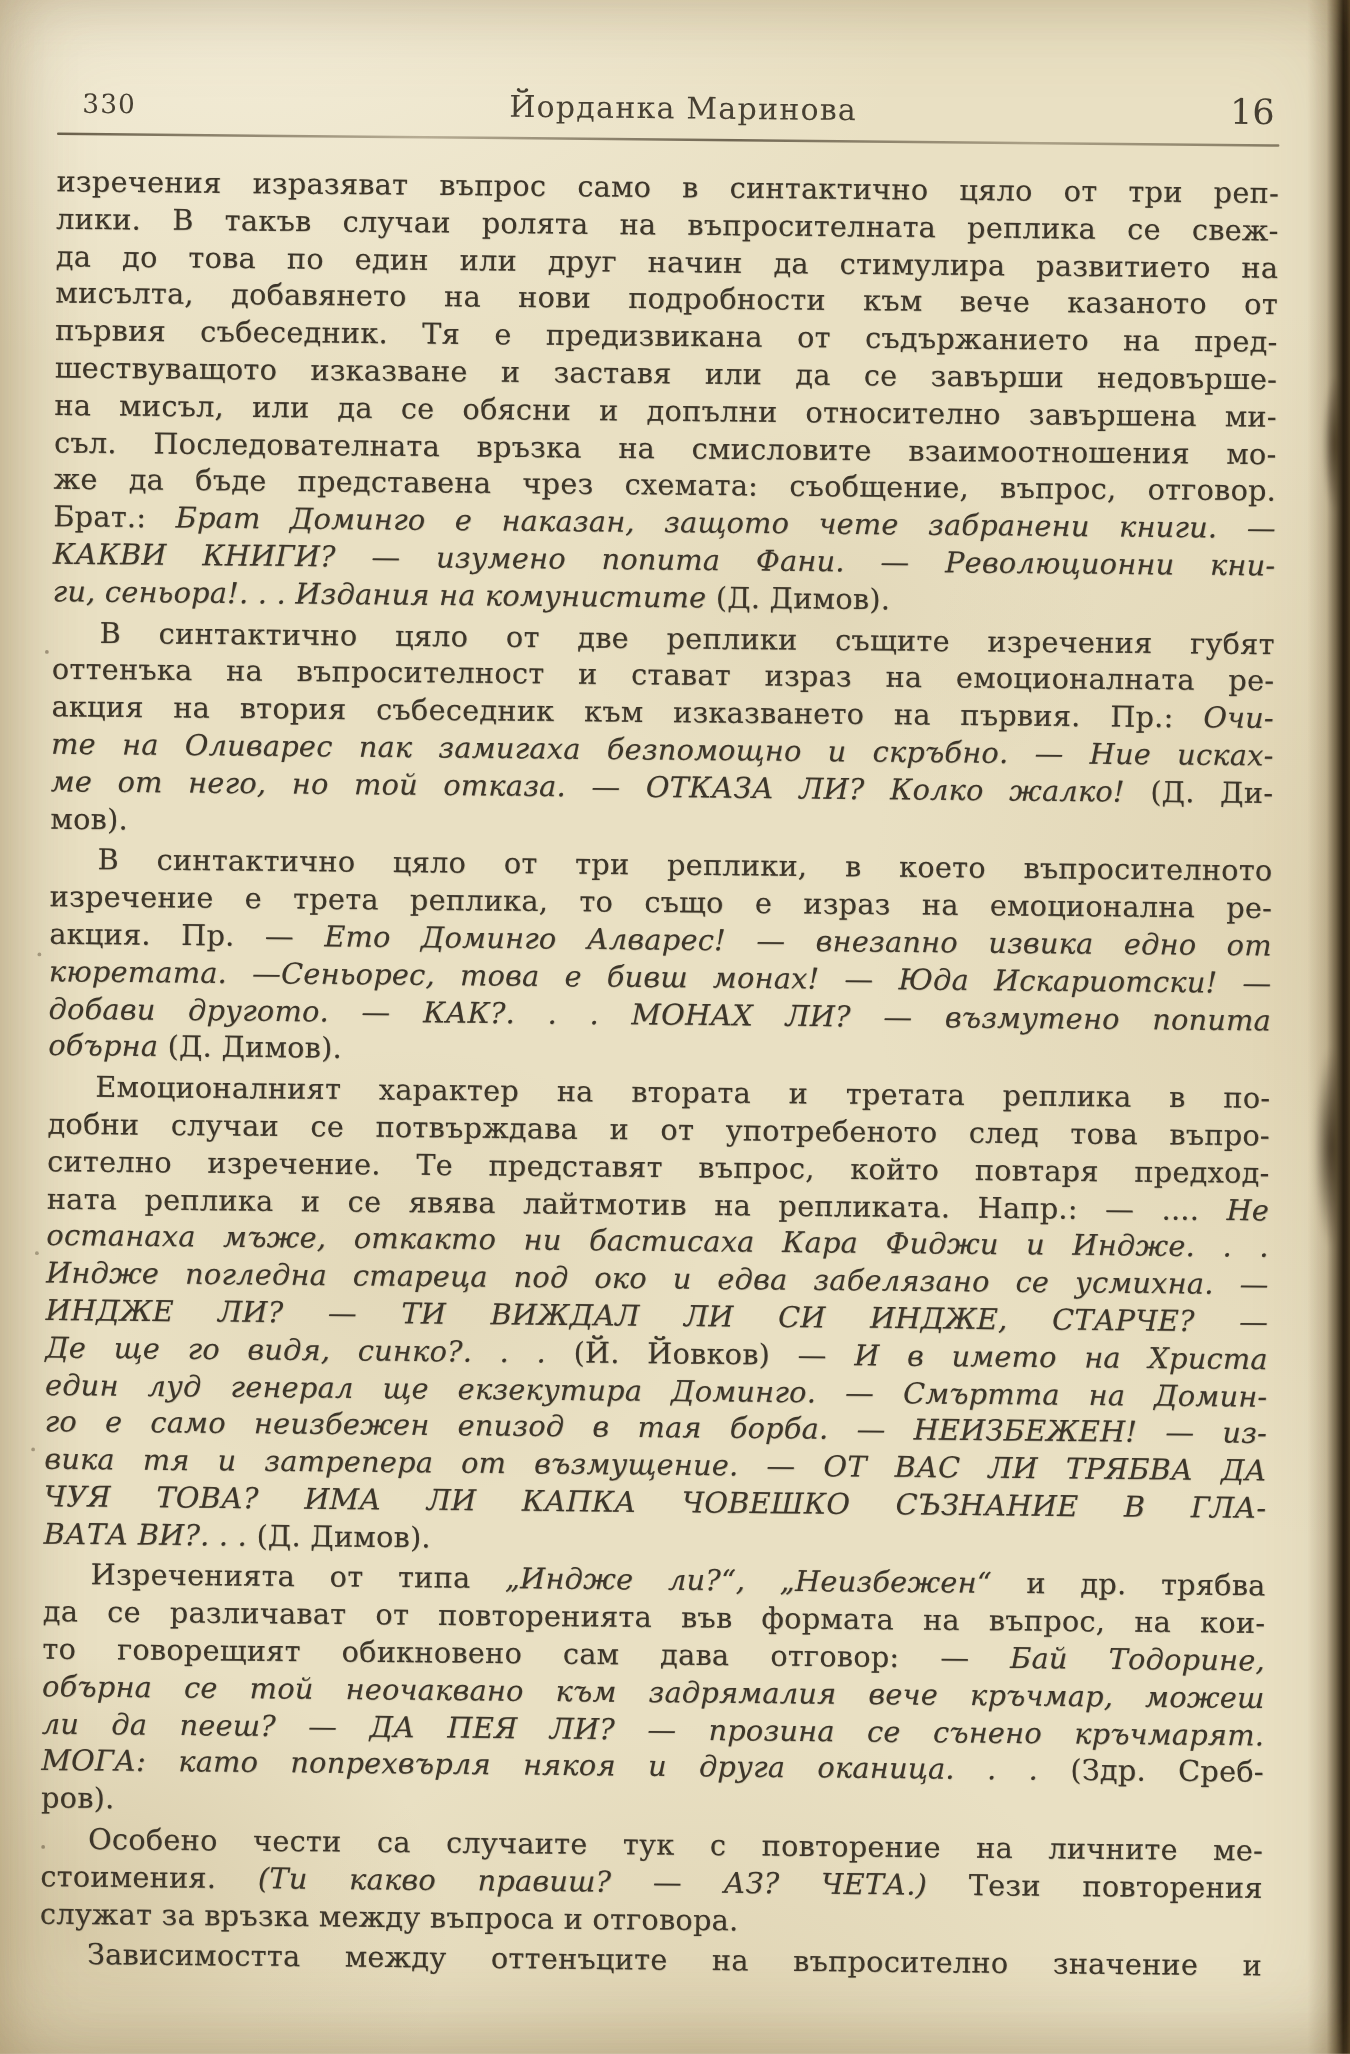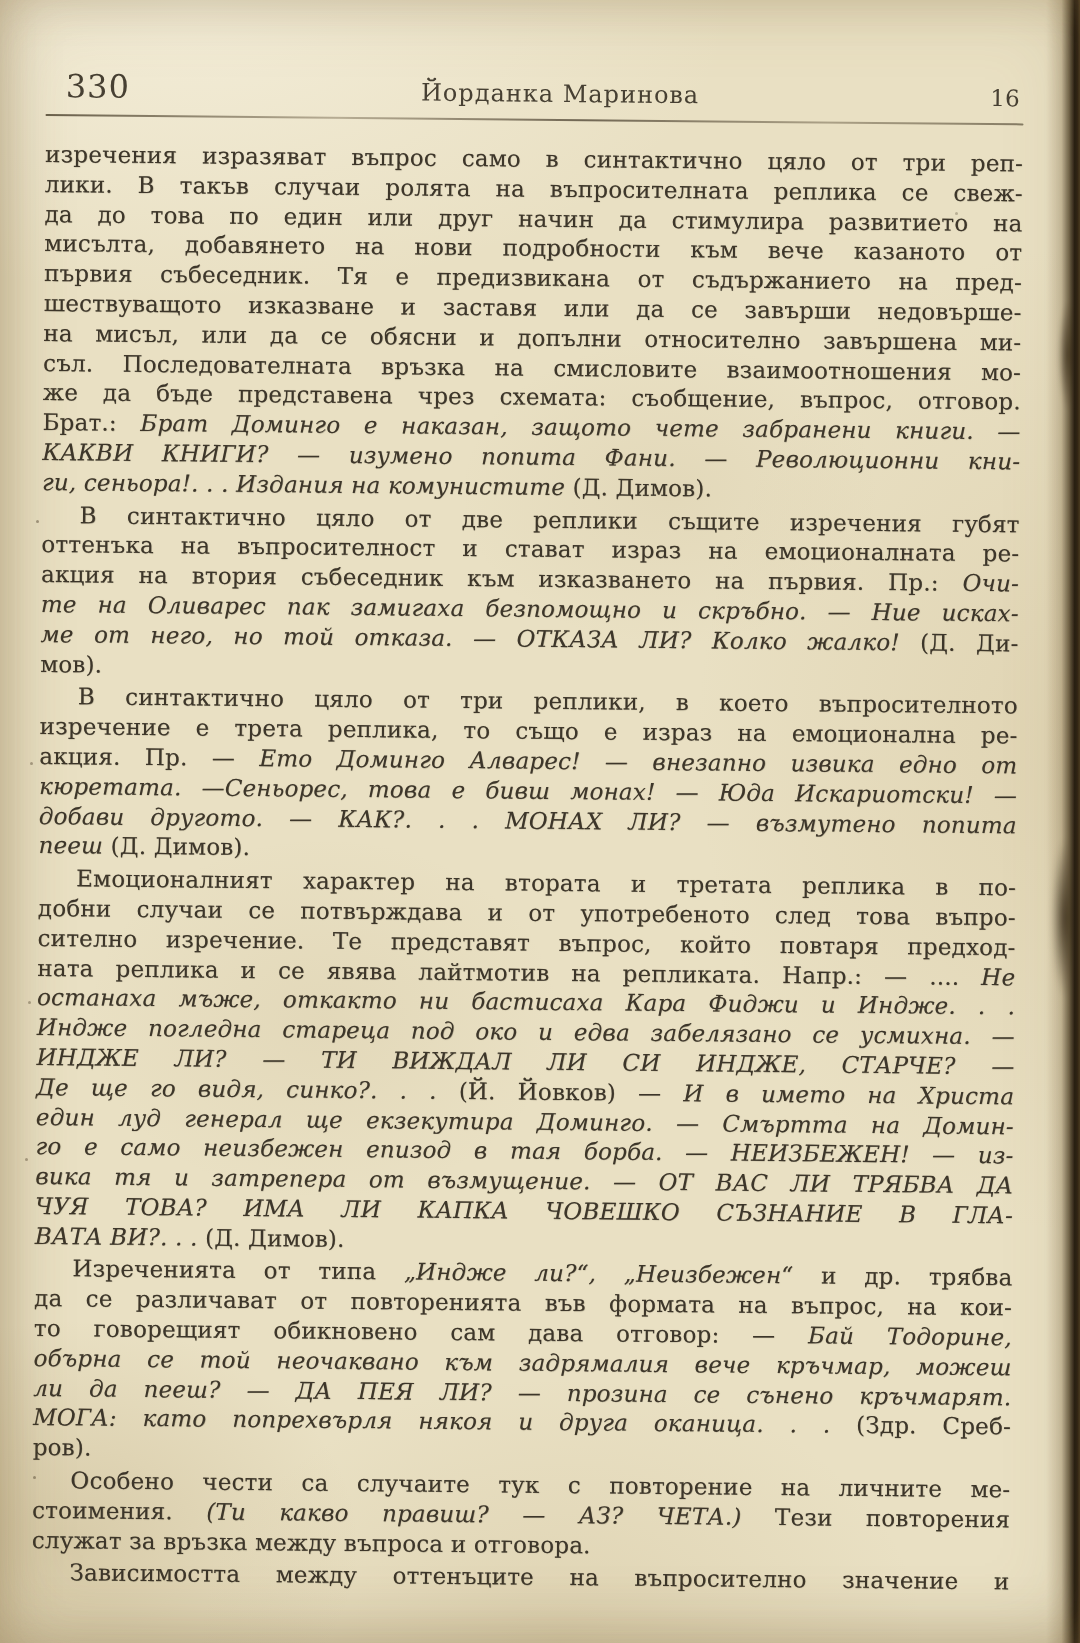--- a/index.html
+++ b/index.html
@@ -24,23 +24,23 @@
     left: 46px; right: 56px; top: 64px;
     transform: rotate(0.55deg);
     transform-origin: 0 0;
     color: var(--ink, #3d362a);
   }
   .hdr {
     display: flex; align-items: baseline;
     padding: 0 4px 0 20px;
     color: #474033;
   }
-  .hdr .pn-left  { font-size: 32px; letter-spacing: 1px; }
+  .hdr .pn-left  { font-size: 21px; letter-spacing: 1px; }
   .hdr .title    { flex: 1; text-align: center; font-size: 24px; letter-spacing: 1px; }
-  .hdr .pn-right { font-size: 23px; margin-top: 12px; }
+  .hdr .pn-right { font-size: 28px; }
   .rule {
     margin-top: 9px; height: 2px; border-radius: 1px;
     background: linear-gradient(90deg,
       rgba(92,82,62,0.9) 0%, rgba(128,115,90,0.5) 30%,
       rgba(92,82,64,0.85) 55%, rgba(120,108,84,0.55) 80%, rgba(100,90,68,0.75) 100%);
   }
   .text {
     margin-top: 24px;
     font-size: 23px;
     line-height: 29.8px;
@@ -117,21 +117,21 @@
           <div class="line"><span class="seg it">те на Оливарес пак замигаха безпомощно и скръбно. — Ние исках-</span></div>
           <div class="line"><span class="seg it">ме от него, но той отказа. — ОТКАЗА ЛИ? Колко жалко! </span><span class="seg">(Д. Ди-</span></div>
           <div class="line no-just"><span class="seg">мов).</span></div>
         </div>
         <div class="para ind">
           <div class="line"><span class="seg">В синтактично цяло от три реплики, в което въпросителното</span></div>
           <div class="line"><span class="seg">изречение е трета реплика, то също е израз на емоционална ре-</span></div>
           <div class="line"><span class="seg">акция. Пр. — </span><span class="seg it">Ето Доминго Алварес! — внезапно извика едно от</span></div>
           <div class="line"><span class="seg it">кюретата. —Сеньорес, това е бивш монах! — Юда Искариотски! —</span></div>
           <div class="line"><span class="seg it">добави другото. — КАК?. . . МОНАХ ЛИ? — възмутено попита</span></div>
-          <div class="line no-just"><span class="seg it">пееш </span><span class="seg">(Д. Димов).</span></div>
+          <div class="line no-just"><span class="seg it">обърна </span><span class="seg">(Д. Димов).</span></div>
         </div>
         <div class="para ind">
           <div class="line"><span class="seg">Емоционалният характер на втората и третата реплика в по-</span></div>
           <div class="line"><span class="seg">добни случаи се потвърждава и от употребеното след това въпро-</span></div>
           <div class="line"><span class="seg">сително изречение. Те представят въпрос, който повтаря предход-</span></div>
           <div class="line"><span class="seg">ната реплика и се явява лайтмотив на репликата. Напр.: — .... </span><span class="seg it">Не</span></div>
           <div class="line"><span class="seg it">останаха мъже, откакто ни бастисаха Кара Фиджи и Индже. . .</span></div>
           <div class="line"><span class="seg it">Индже погледна стареца под око и едва забелязано се усмихна. —</span></div>
           <div class="line"><span class="seg it">ИНДЖЕ ЛИ? — ТИ ВИЖДАЛ ЛИ СИ ИНДЖЕ, СТАРЧЕ? —</span></div>
           <div class="line"><span class="seg it">Де ще го видя, синко?. . . </span><span class="seg">(Й. Йовков) — </span><span class="seg it">И в името на Христа</span></div>

